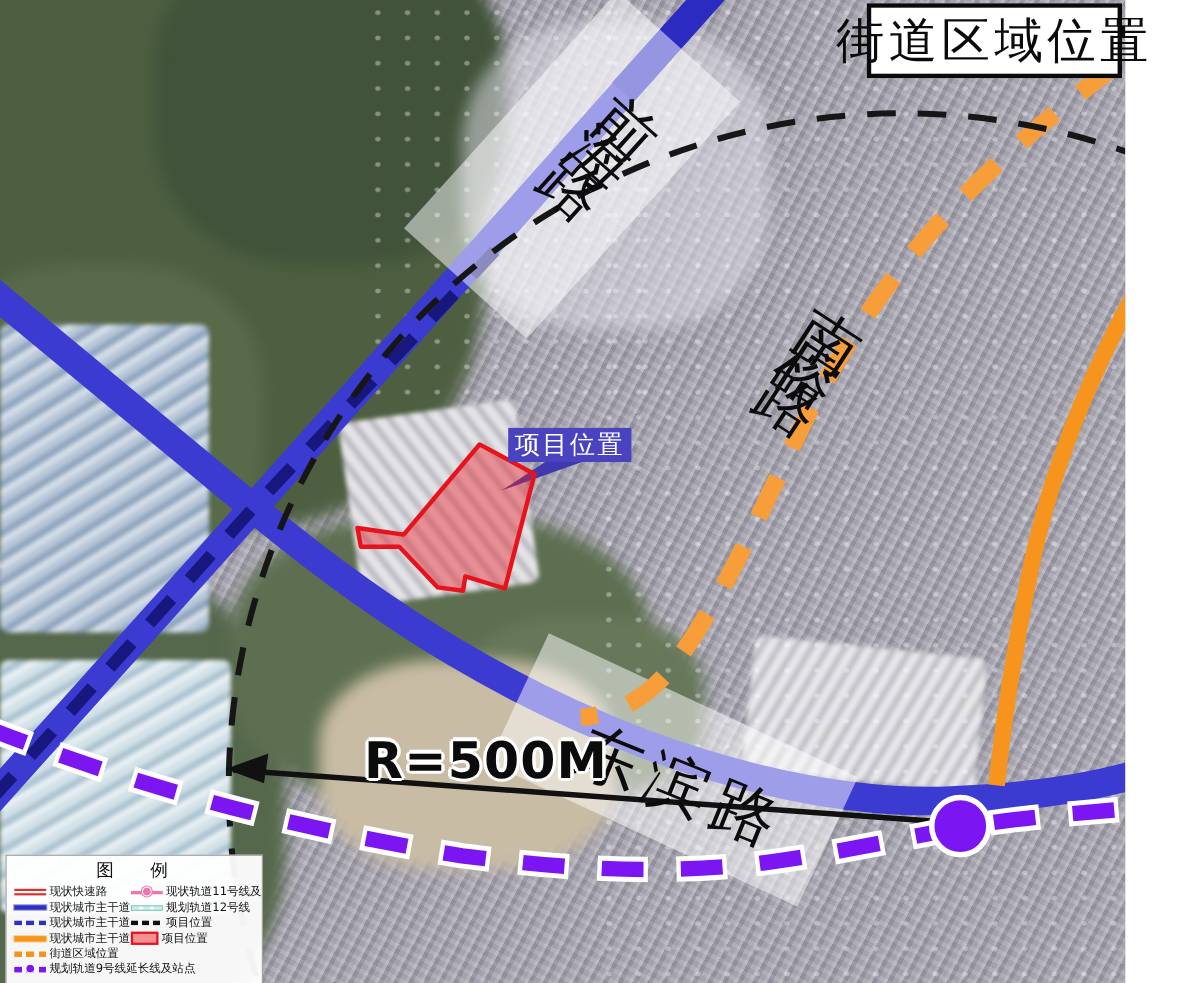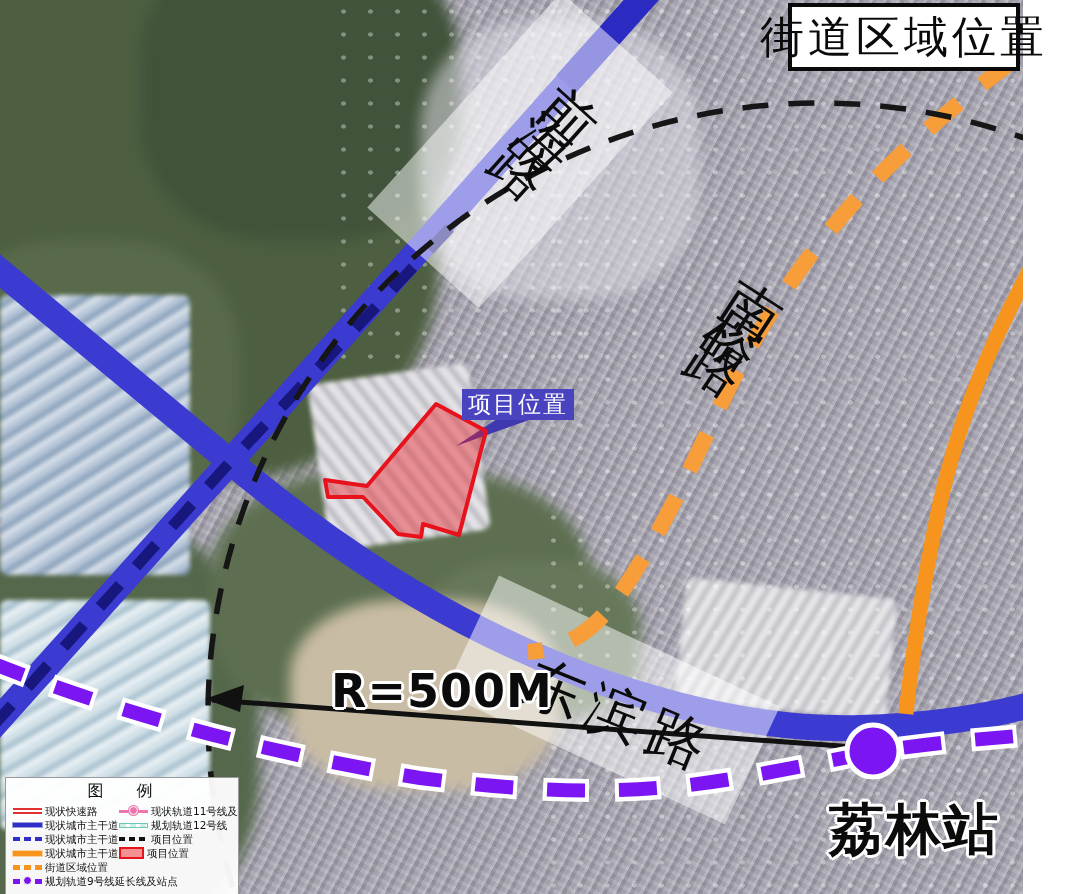--- a/index.html
+++ b/index.html
@@ -104,21 +104,20 @@
 
       <polygon points="500,417 529,420 456,446" fill="#4038ae"></polygon>
       <polygon points="436,404 486,431 459,535 423,524 421,537 398,534 363,497 328,497 325,480 367,486" fill="rgba(236,28,36,0.42)" stroke="#e8121c" stroke-width="4" stroke-linejoin="round"></polygon>
     </svg>
 
     <div class="mlabel vtext" id="lbl-qianhai">前海路</div>
     <div class="mlabel vtext" id="lbl-nanrong">南榕路</div>
     <div class="mlabel" id="lbl-dongbin">东滨路</div>
 
     <div class="mlabel halo" id="lbl-radius">R=500M</div>
-    <div class="mlabel halo" id="lbl-station">荔林站</div>
     <div class="mlabel" id="project-tag">项目位置</div>
 
     <div id="legend">
       <div class="lg-title">图 例</div>
       <div class="lg-col" id="lg-left">
         <div class="lg-row">
           <span class="sw sw-expwy"></span>
           <span class="lg-label">现状快速路</span>
         </div>
         <div class="lg-row">

